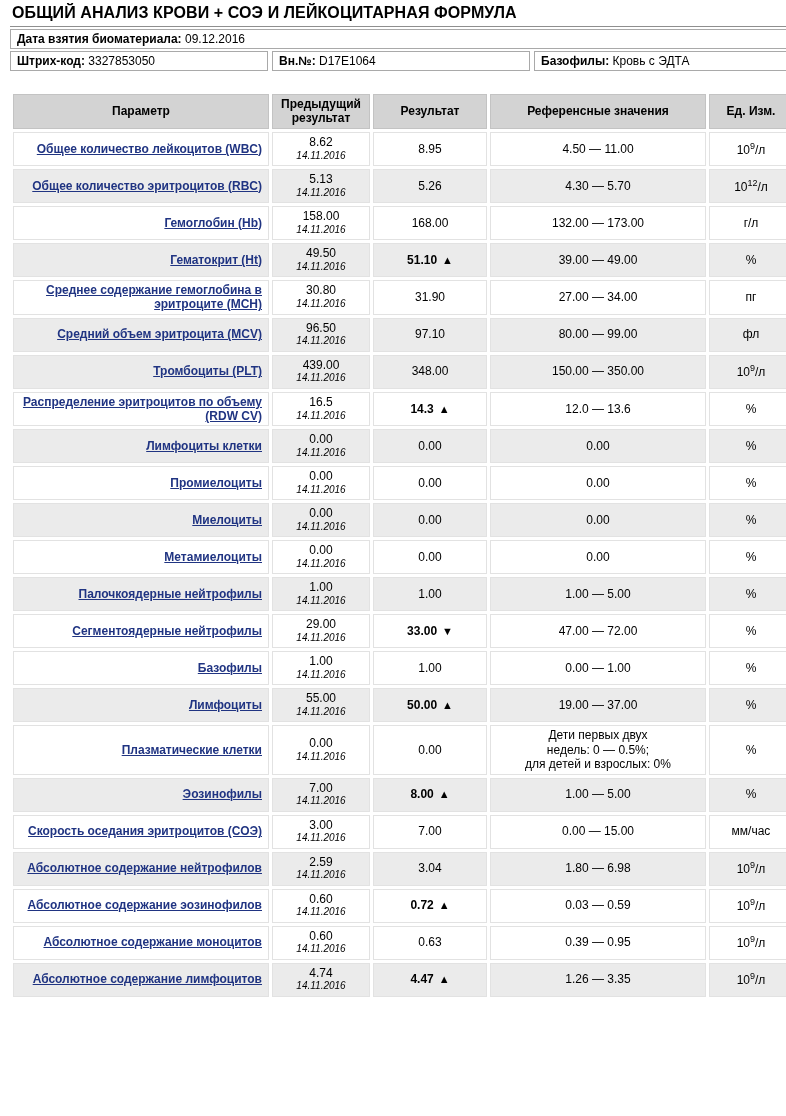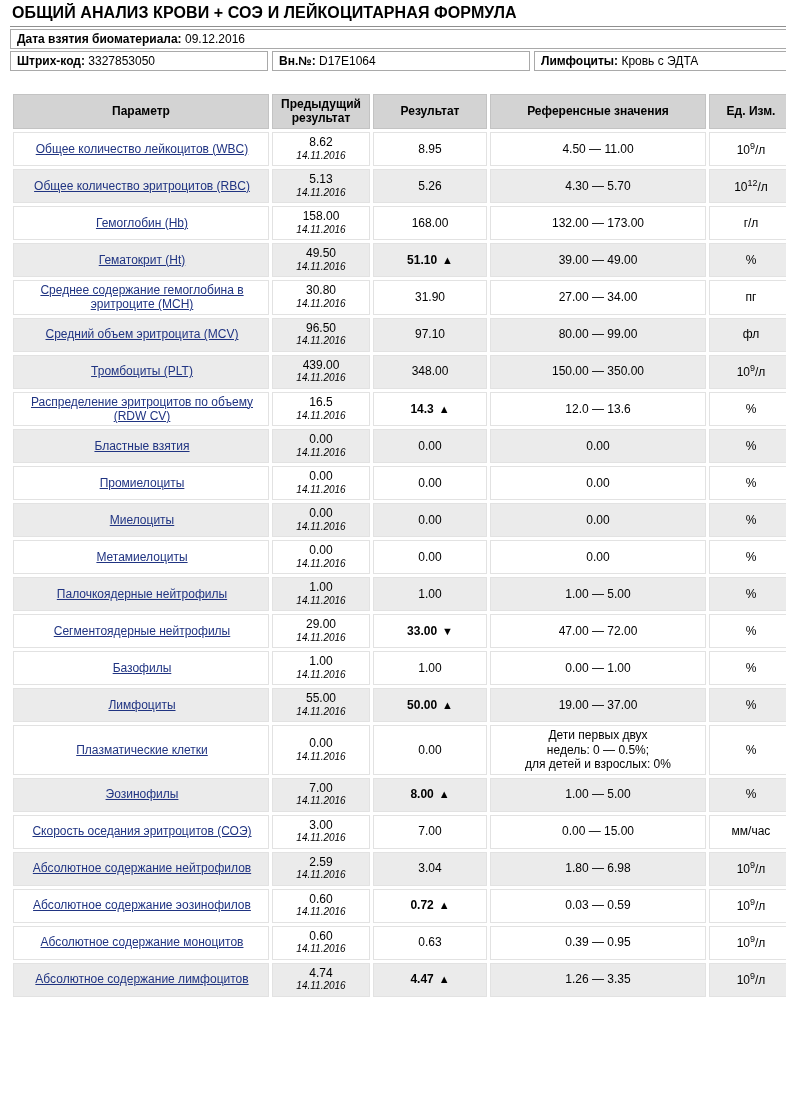--- a/index.html
+++ b/index.html
@@ -55,21 +55,21 @@
     font-size: 12px;
     text-align: center;
     vertical-align: middle;
     height: 34px;
     padding: 2px 6px;
     line-height: 1.2;
   }
   tr.alt td { background: #ebebeb; }
   tr.plain td { background: #ffffff; }
 
-  td.c-param { text-align: center; padding-left: 8px; }
+  td.c-param { text-align: right; padding-left: 8px; font-weight: bold; }
   a.param-link {
     color: #203482;
     text-decoration: underline;
     cursor: pointer;
   }
   .prev-val { display: block; line-height: 1.15; }
   .prev-date {
     display: block;
     font-size: 10px;
     font-style: italic;
@@ -95,21 +95,21 @@
   <div class="info-row">
     <div class="info-box">
       <span class="lbl">Штрих-код:</span>
       <span class="val">3327853050</span>
     </div>
     <div class="info-box">
       <span class="lbl">Вн.№:</span>
       <span class="val">D17E1064</span>
     </div>
     <div class="info-box">
-      <span class="lbl">Лимфоциты:</span>
+      <span class="lbl">Базофилы:</span>
       <span class="val">Кровь с ЭДТА</span>
     </div>
   </div>
 
   <table class="results">
     <colgroup>
       <col style="width:256px">
       <col style="width:98px">
       <col style="width:114px">
       <col style="width:216px">
@@ -232,21 +232,21 @@
       <span class="prev-date">14.11.2016</span>
     </td>
     <td class="c-result">
       <span class="res flagged">14.3<span class="arrow">▲</span></span>
     </td>
     <td class="c-ref">12.0 — 13.6</td>
     <td class="c-unit">%</td>
   </tr>
         <tr class="alt">
     <td class="c-param">
-      <a class="param-link">Бластные взятия</a>
+      <a class="param-link">Лимфоциты клетки</a>
     </td>
     <td class="c-prev">
       <span class="prev-val">0.00</span>
       <span class="prev-date">14.11.2016</span>
     </td>
     <td class="c-result">
       <span class="res">0.00</span>
     </td>
     <td class="c-ref">0.00</td>
     <td class="c-unit">%</td>

